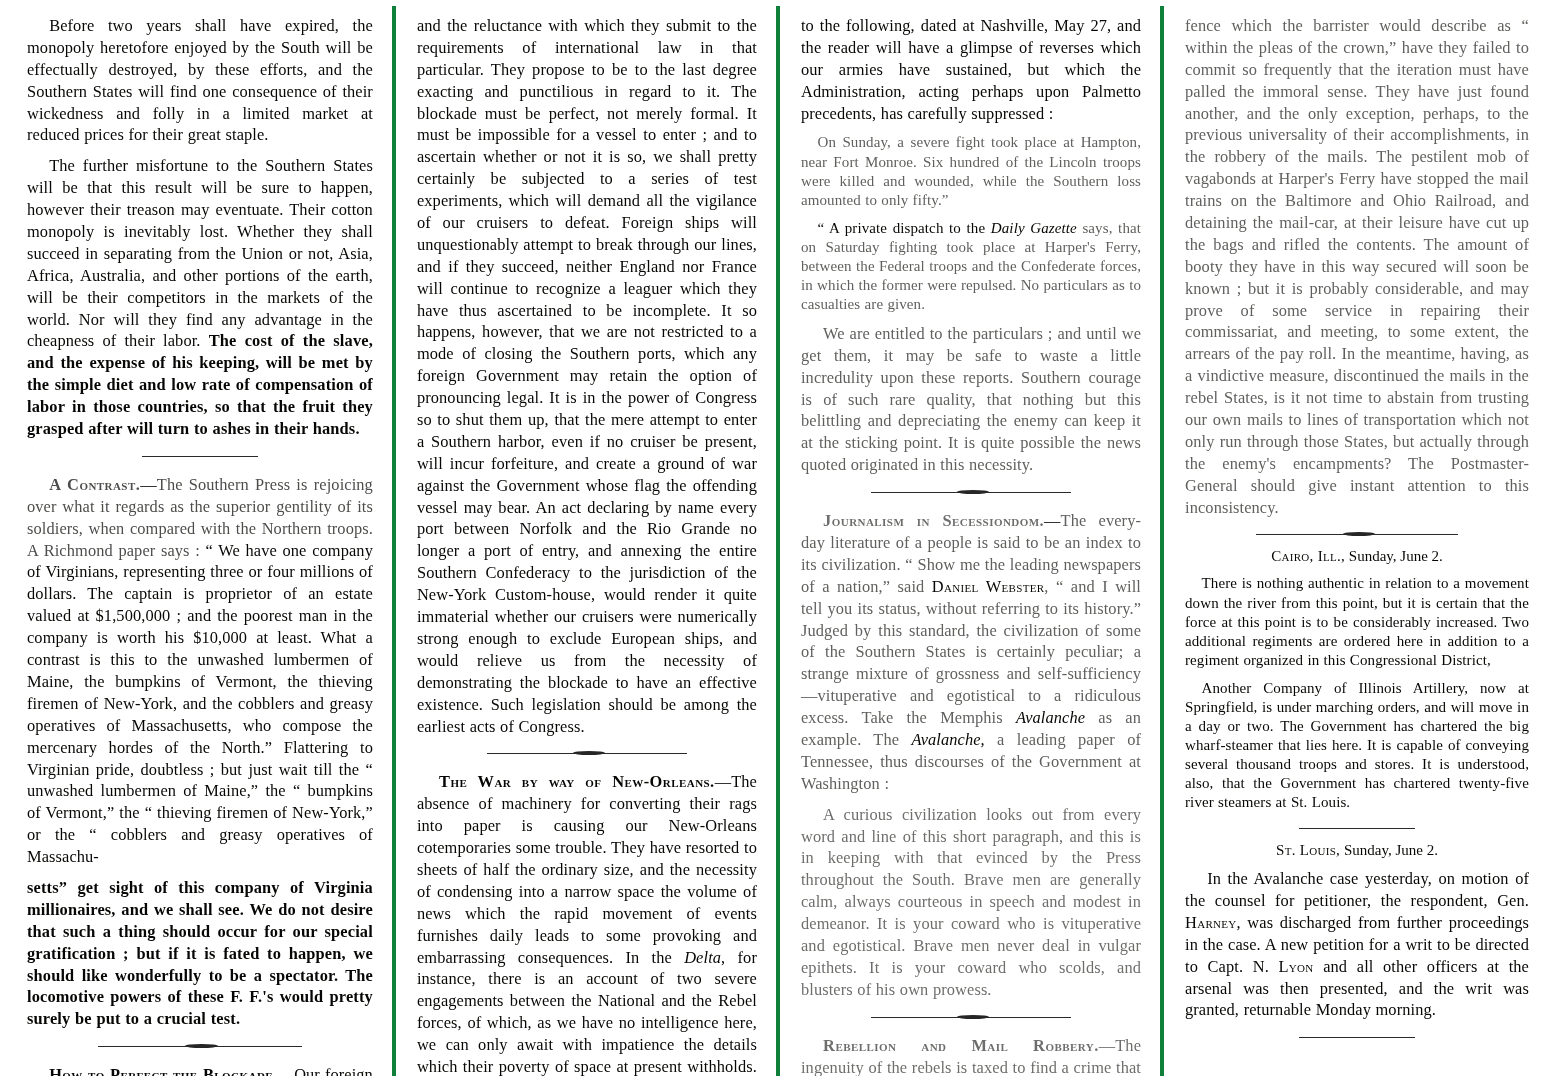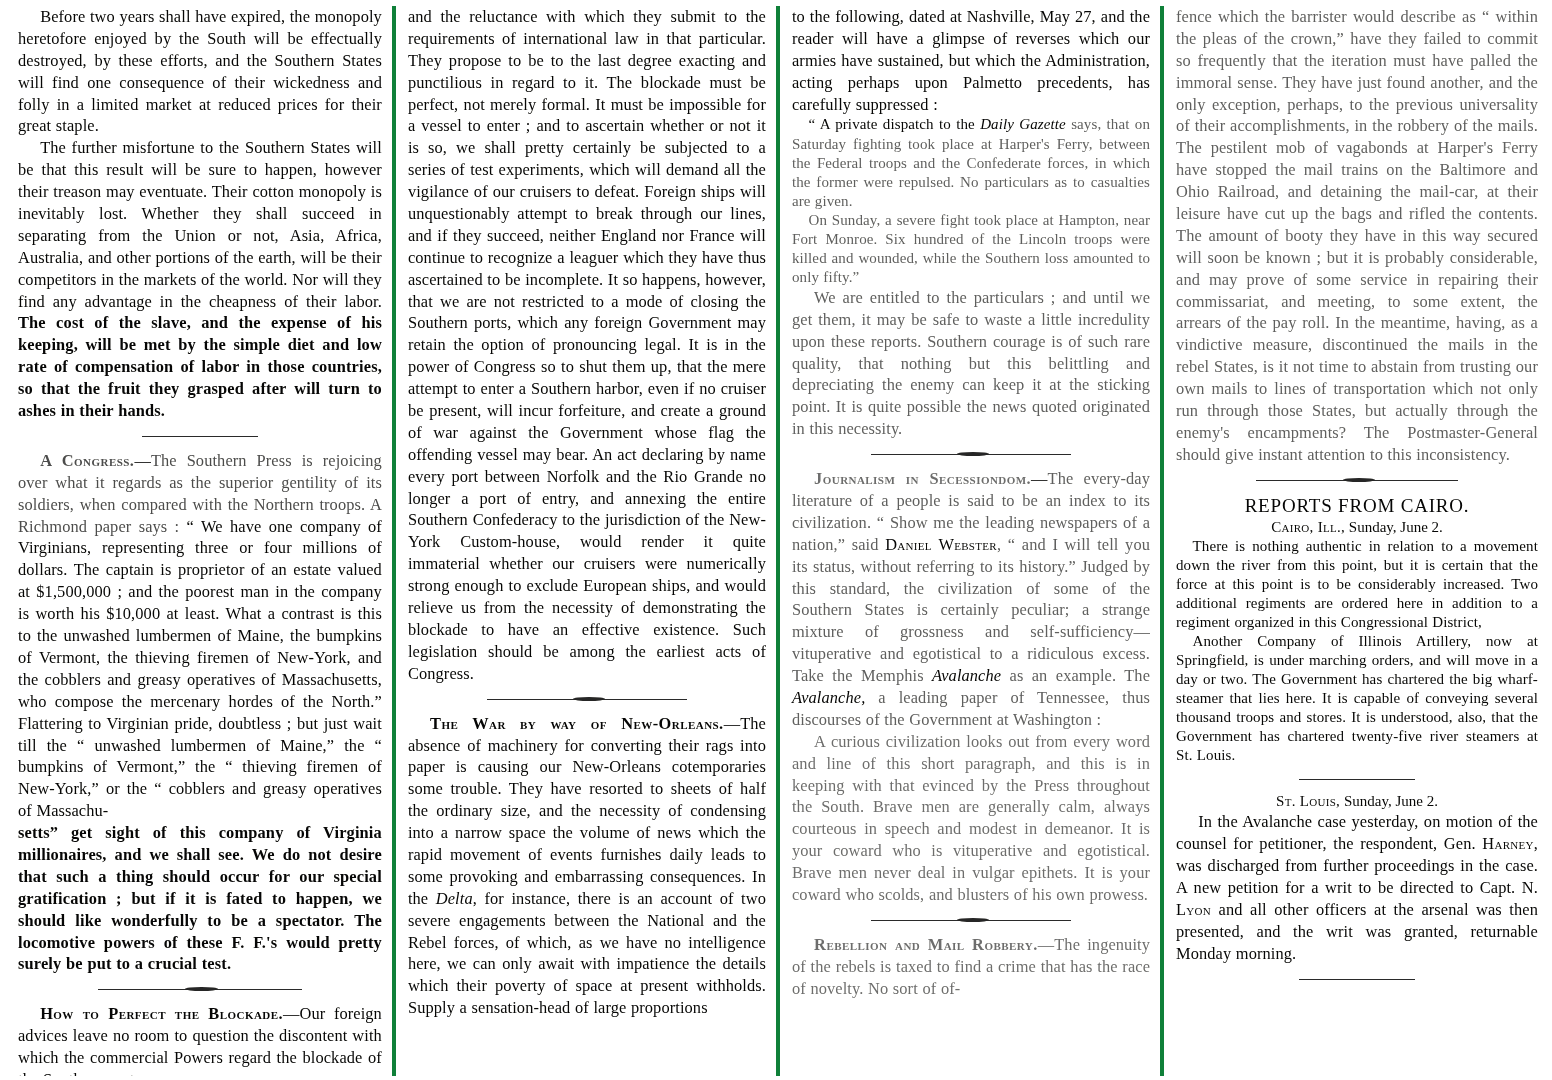--- a/index.html
+++ b/index.html
@@ -35,21 +35,21 @@
   .column + .column {
     border-left: 4px solid #15803d;
     padding-left: 12px;
   }
   .col1 { width: 382px; }
   .col2 { width: 392px; }
   .col3 { width: 392px; }
   .col4 { width: 386px; padding-right: 0; }
 
   p {
-    margin: 0;
+    margin: 9px;
     text-align: justify;
     text-justify: inter-word;
     font-size: 16.4px;
     line-height: 1.335;
     text-indent: 1.35em;
     letter-spacing: 0.1px;
     word-spacing: 0.4px;
     hyphens: none;
   }
   p.cont { text-indent: 0; }
@@ -128,21 +128,21 @@
 <div id="page">
 
   <div class="column col1">
 
     <p>Before two years shall have expired, the monopoly heretofore enjoyed by the South will be effectually destroyed, by these efforts, and the Southern States will find one consequence of their wickedness and folly in a limited market at reduced prices for their great staple.</p>
 
     <p><span>The further misfortune to the Southern States will be that this result will be sure to happen, however their treason may eventuate. Their cotton monopoly is inevitably lost. Whether they shall succeed in separating from the Union or not, Asia, Africa, Australia, and other portions of the earth, will be their competitors in the markets of the world. Nor will they find any advantage in the cheapness of their labor.</span> <span class="heavy">The cost of the slave, and the expense of his keeping, will be met by the simple diet and low rate of compensation of labor in those countries, so that the fruit they grasped after will turn to ashes in their hands.</span></p>
 
     <div class="rule short"></div>
 
-    <p><span class="hd faded">A Congress.</span><span>—</span><span class="faded">The Southern Press is rejoicing over what it regards as the superior gentility of its soldiers, when compared with the Northern troops. A Richmond paper says :</span>
+    <p><span class="hd faded">A Contrast.</span><span>—</span><span class="faded">The Southern Press is rejoicing over what it regards as the superior gentility of its soldiers, when compared with the Northern troops. A Richmond paper says :</span>
       <span>“ We have one company of Virginians, representing three or four millions of dollars. The captain is proprietor of an estate valued at $1,500,000 ; and the poorest man in the company is worth his $10,000 at least. What a contrast is this to the unwashed lumbermen of Maine, the bumpkins of Vermont, the thieving firemen of New-York, and the cobblers and greasy operatives of Massachusetts, who compose the mercenary hordes of the North.”</span>
       <span>Flattering to Virginian pride, doubtless ; but just wait till the “ unwashed lumbermen of Maine,” the “ bumpkins of Vermont,” the “ thieving firemen of New-York,” or the “ cobblers and greasy operatives of Massachu-</span></p>
 
     <p class="cont heavy">setts” get sight of this company of Virginia millionaires, and we shall see. We do not desire that such a thing should occur for our special gratification ; but if it is fated to happen, we should like wonderfully to be a spectator. The locomotive powers of these F. F.'s would pretty surely be put to a crucial test.</p>
 
     <div class="rule"></div>
 
     <p><span class="hd">How to Perfect the Blockade.</span><span>—</span><span>Our foreign advices leave no room to question the discontent with which the commercial Powers regard the blockade of the Southern ports,</span></p>
   </div>
 
@@ -152,26 +152,26 @@
 
     <div class="rule"></div>
 
     <p><span class="hd">The War by way of New-Orleans.</span><span>—</span><span>The absence of machinery for converting their rags into paper is causing our New-Orleans cotemporaries some trouble. They have resorted to sheets of half the ordinary size, and the necessity of condensing into a narrow space the volume of news which the rapid movement of events furnishes daily leads to some provoking and embarrassing consequences. In the</span>
       <span class="ital">Delta</span><span>, for instance, there is an account of two severe engagements between the National and the Rebel forces, of which, as we have no intelligence here, we can only await with impatience the details which their poverty of space at present withholds. Supply a sensation-head of large proportions</span></p>
   </div>
 
   <div class="column col3">
 
     <p class="cont">to the following, dated at Nashville, May 27, and the reader will have a glimpse of reverses which our armies have sustained, but which the Administration, acting perhaps upon Palmetto precedents, has carefully suppressed :</p>
+
+    <p class="quote faded2">On Sunday, a severe fight took place at Hampton, near Fort Monroe. Six hundred of the Lincoln troops were killed and wounded, while the Southern loss amounted to only fifty.”</p>
 
     <p class="quote"><span>“ A private dispatch to the</span>
       <span class="ital">Daily Gazette</span>
       <span class="faded2">says, that on Saturday fighting took place at Harper's Ferry, between the Federal troops and the Confederate forces, in which the former were repulsed. No particulars as to casualties are given.</span></p>
-
-    <p class="quote faded2">On Sunday, a severe fight took place at Hampton, near Fort Monroe. Six hundred of the Lincoln troops were killed and wounded, while the Southern loss amounted to only fifty.”</p>
 
     <p class="faded2">We are entitled to the particulars ; and until we get them, it may be safe to waste a little incredulity upon these reports. Southern courage is of such rare quality, that nothing but this belittling and depreciating the enemy can keep it at the sticking point. It is quite possible the news quoted originated in this necessity.</p>
 
     <div class="rule"></div>
 
     <p><span class="hd faded3">Journalism in Secessiondom.</span><span>—</span><span class="faded2">The every-day literature of a people is said to be an index to its civilization. “ Show me the leading newspapers of a nation,” said</span>
       <span class="caps">Daniel Webster</span><span class="faded2">, “ and I will tell you its status, without referring to its history.” Judged by this standard, the civilization of some of the Southern States is certainly peculiar; a strange mixture of grossness and self-sufficiency—vituperative and egotistical to a ridiculous excess. Take the Memphis</span>
       <span class="ital">Avalanche</span>
       <span class="faded2">as an example. The</span>
       <span class="ital">Avalanche,</span>
@@ -184,21 +184,20 @@
 
     <p class="faded3"><span class="hd">Rebellion and Mail Robbery.</span><span>—</span><span>The ingenuity of the rebels is taxed to find a crime that has the race of novelty. No sort of of-</span></p>
   </div>
 
   <div class="column col4">
 
     <p class="cont faded2">fence which the barrister would describe as “ within the pleas of the crown,” have they failed to commit so frequently that the iteration must have palled the immoral sense. They have just found another, and the only exception, perhaps, to the previous universality of their accomplishments, in the robbery of the mails. The pestilent mob of vagabonds at Harper's Ferry have stopped the mail trains on the Baltimore and Ohio Railroad, and detaining the mail-car, at their leisure have cut up the bags and rifled the contents. The amount of booty they have in this way secured will soon be known ; but it is probably considerable, and may prove of some service in repairing their commissariat, and meeting, to some extent, the arrears of the pay roll. In the meantime, having, as a vindictive measure, discontinued the mails in the rebel States, is it not time to abstain from trusting our own mails to lines of transportation which not only run through those States, but actually through the enemy's encampments? The Postmaster-General should give instant attention to this inconsistency.</p>
 
     <div class="rule"></div>
 
-    <div class="ctr-head">REPORTS FROM CAIRO.</div>
 
     <div class="dateline"><span class="caps">Cairo, Ill.,</span><span> Sunday, June 2.</span></div>
 
     <p class="quote">There is nothing authentic in relation to a movement down the river from this point, but it is certain that the force at this point is to be considerably increased. Two additional regiments are ordered here in addition to a regiment organized in this Congressional District,</p>
 
     <p class="quote">Another Company of Illinois Artillery, now at Springfield, is under marching orders, and will move in a day or two. The Government has chartered the big wharf-steamer that lies here. It is capable of conveying several thousand troops and stores. It is understood, also, that the Government has chartered twenty-five river steamers at St. Louis.</p>
 
     <div class="rule short plain"></div>
 
 

